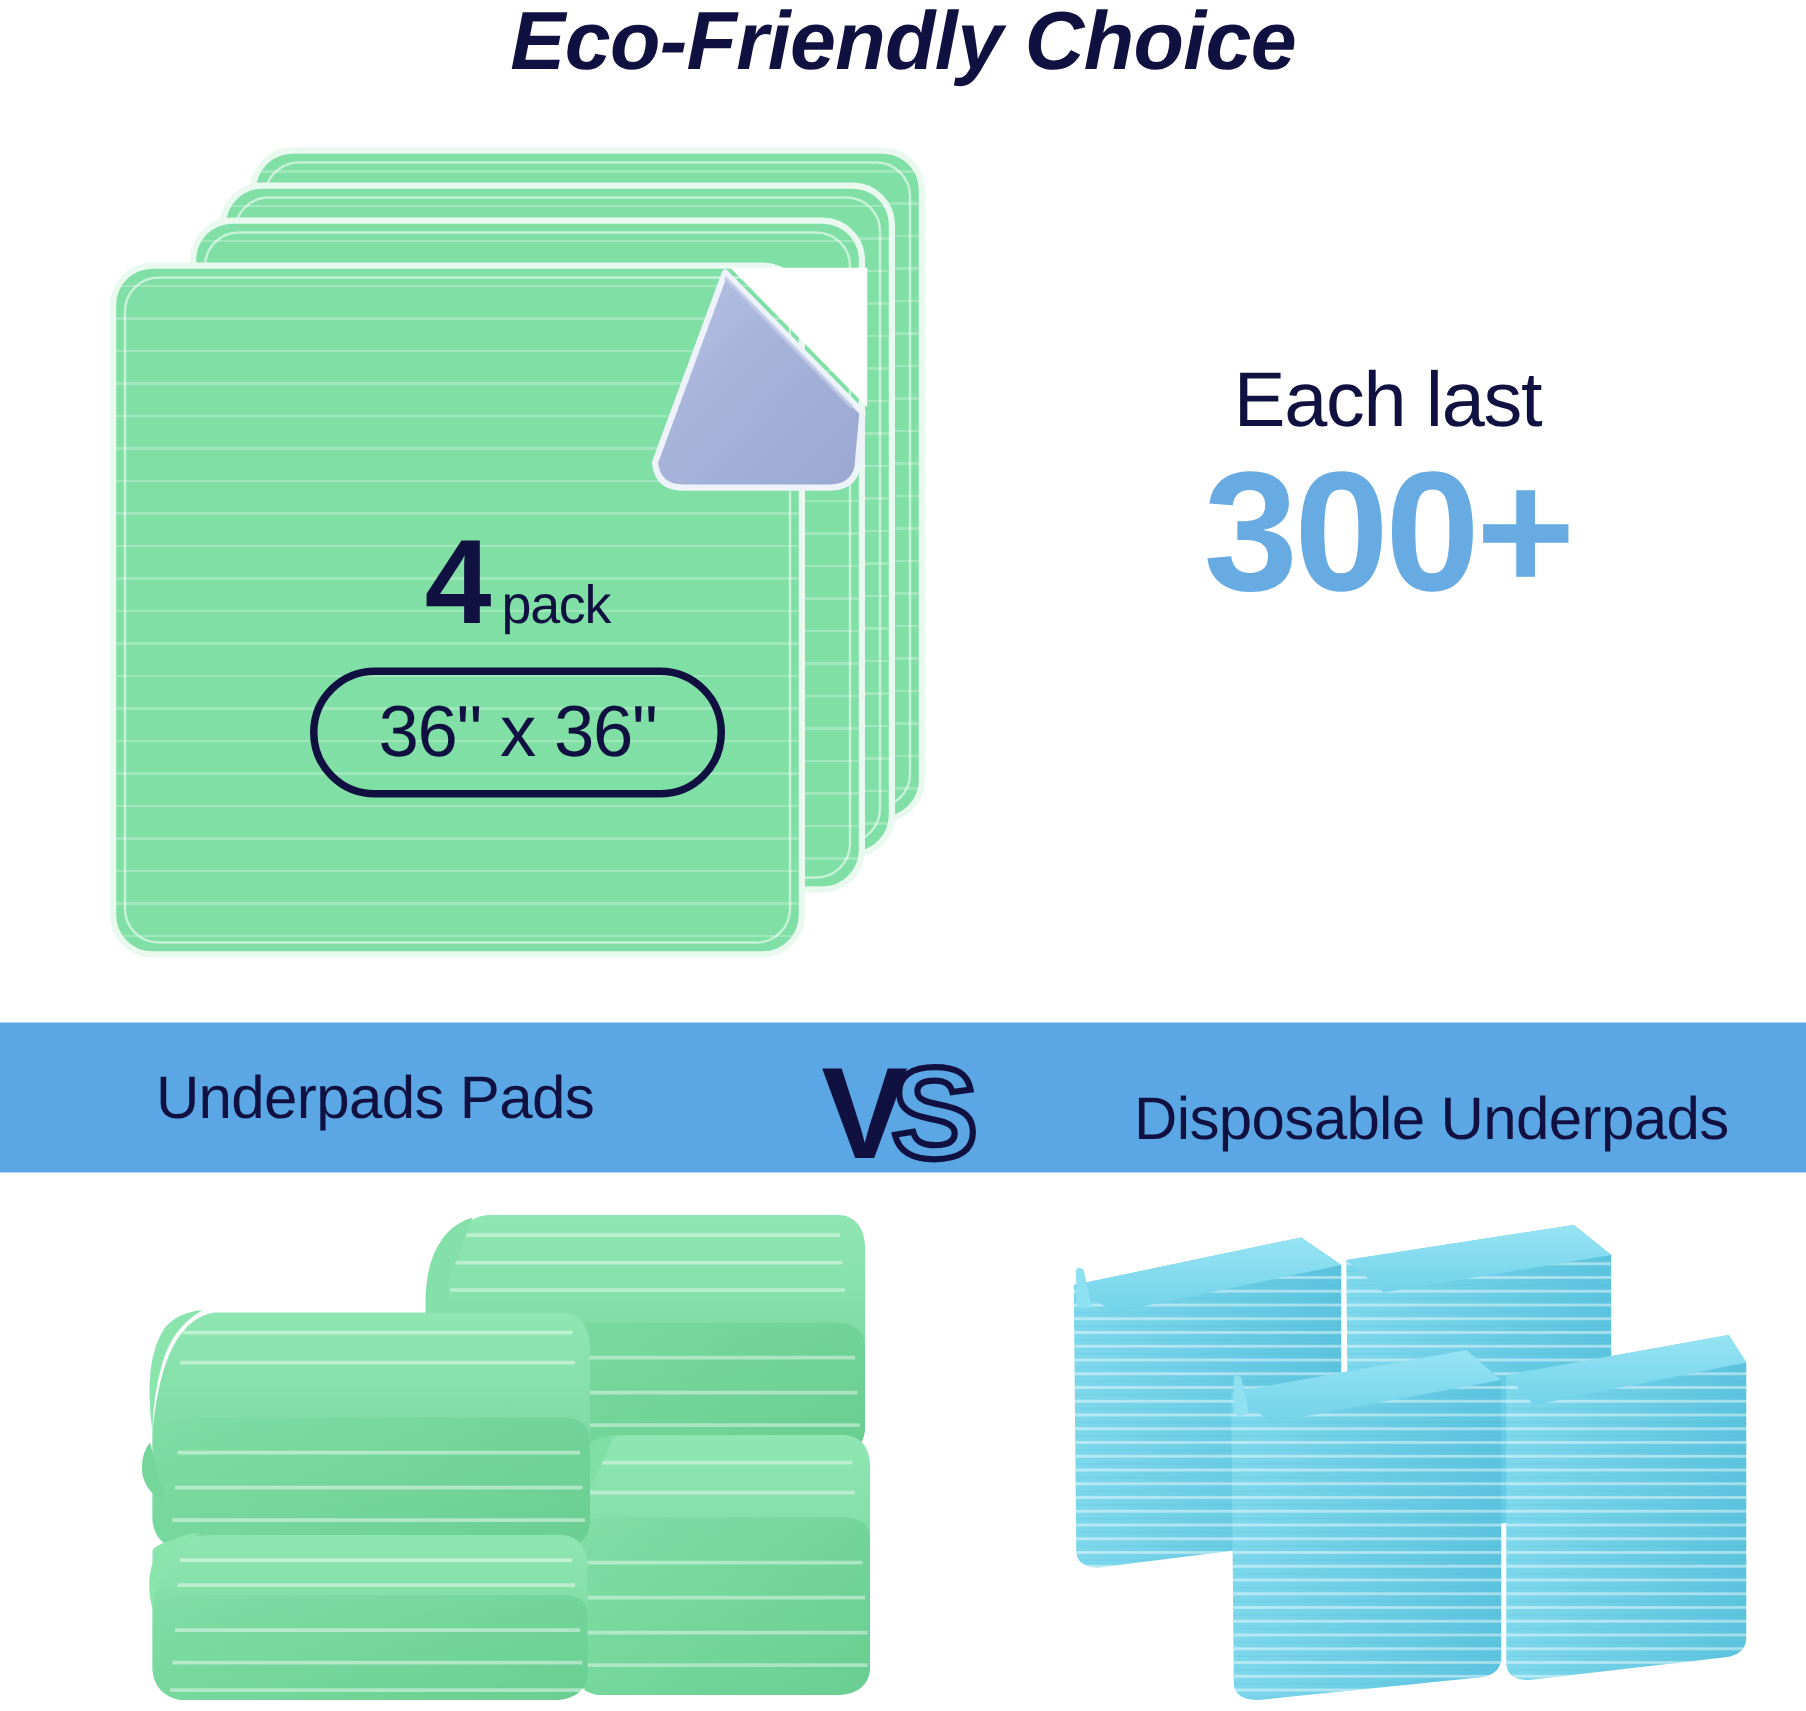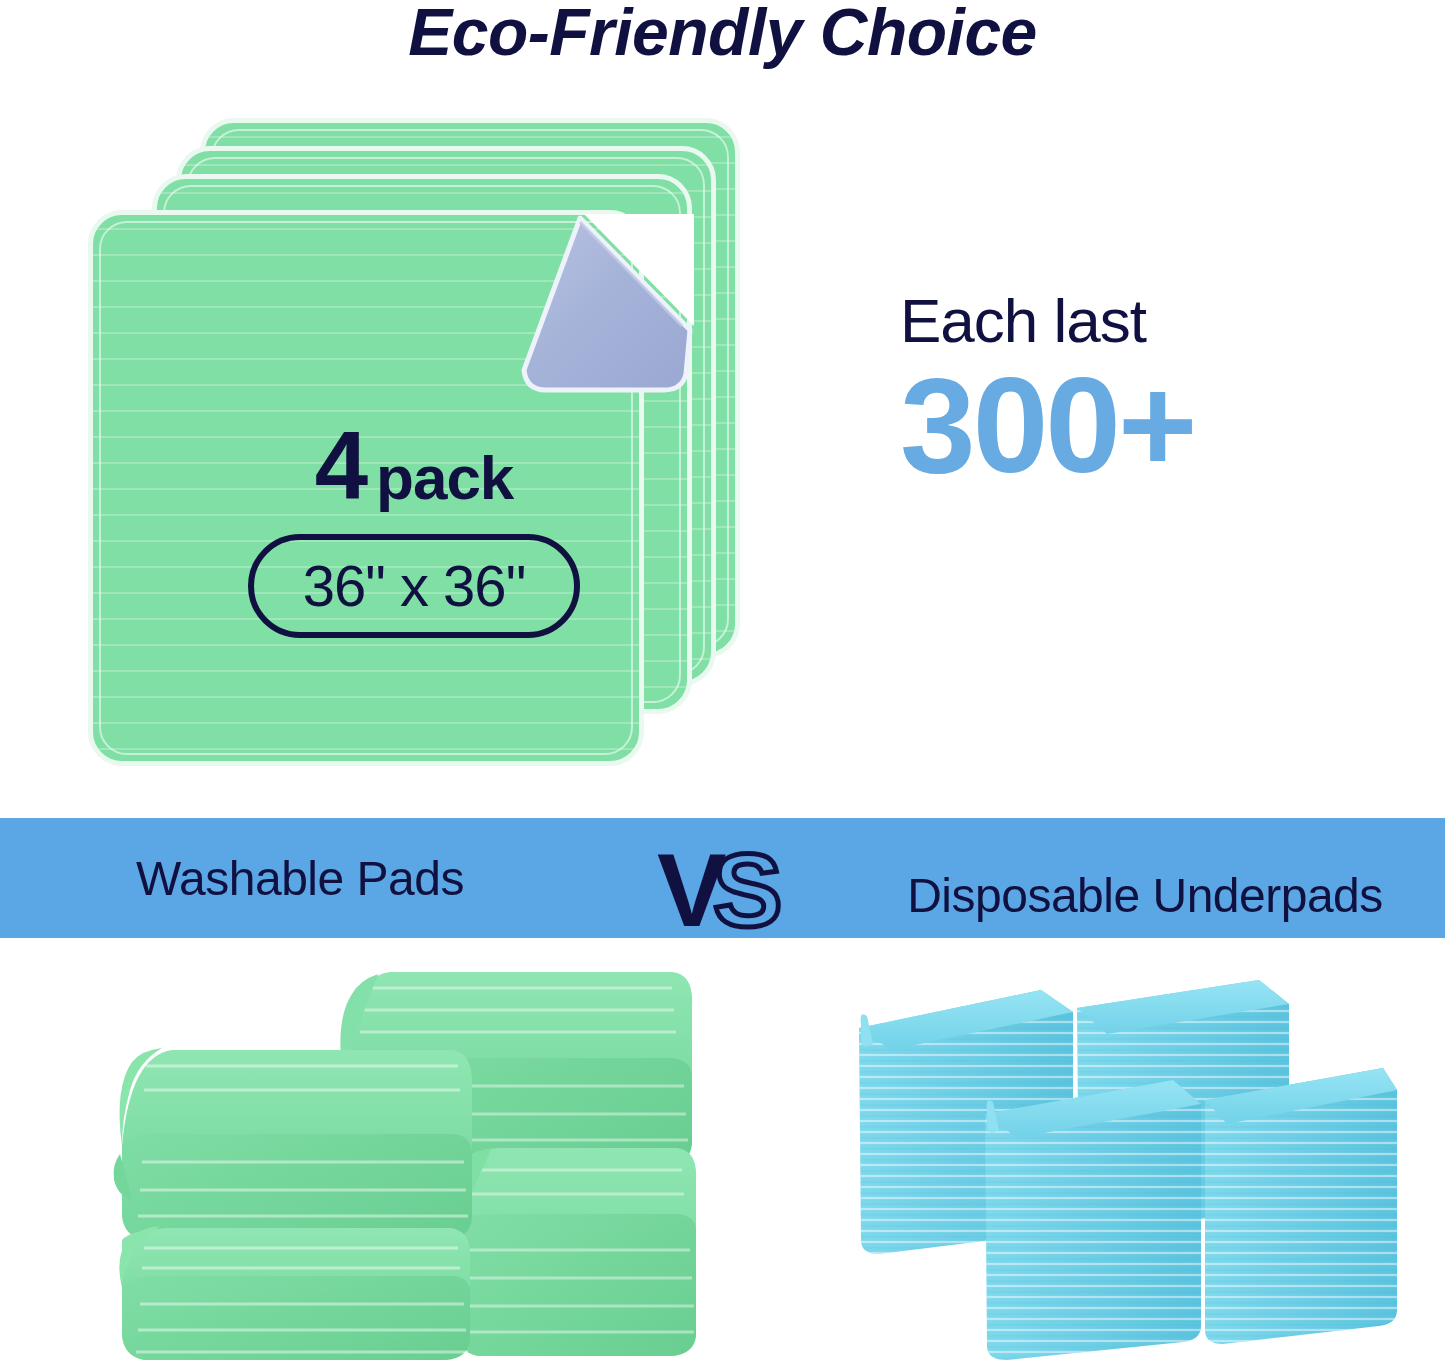--- a/index.html
+++ b/index.html
@@ -104,22 +104,22 @@
     justify-content: center;
     gap: 10px;
     line-height: 1;
   }
   .pack-num {
     font-size: 96px;
     font-weight: bold;
     letter-spacing: -2px;
   }
   .pack-word {
-    font-size: 62px;
-    font-weight: bold;
+    font-size: 43px;
+    font-weight: normal;
     letter-spacing: -1px;
   }
   .size-pill {
     margin: 20px auto 0 auto;
     width: 332px;
     height: 104px;
     border: 6px solid #111141;
     border-radius: 56px;
     box-sizing: border-box;
     display: flex;
@@ -134,21 +134,21 @@
     line-height: 1;
     white-space: nowrap;
   }
 
   
   .claim {
     position: absolute;
     left: 900px;
     top: 288px;
     width: 420px;
-    text-align: left;
+    text-align: center;
     color: #111141;
   }
   .claim-top {
     font-size: 62px;
     font-weight: normal;
     letter-spacing: -1px;
     line-height: 1.05;
   }
   .claim-big {
     font-size: 136px;
@@ -272,21 +272,21 @@
 </div>
 
 <div class="claim">
   <div class="claim-top">Each last</div>
   <div class="claim-big">300+</div>
 </div>
 
 <div class="vs-banner">
 
   <div class="vs-left">
-    <span class="vs-side-text">Washable Pads</span>
+    <span class="vs-side-text">Underpads Pads</span>
   </div>
 
   <svg class="vs-center" viewBox="0 0 180 104">
     <text x="2" y="92" font-family="Liberation Sans, sans-serif" font-size="104" font-weight="bold" fill="#111141">V</text>
     <text x="58" y="92" font-family="Liberation Sans, sans-serif" font-size="104" font-weight="bold" fill="none" stroke="#111141" stroke-width="5">S</text>
   </svg>
 
   <div class="vs-right">
     <span class="vs-side-text">Disposable Underpads</span>
   </div>

